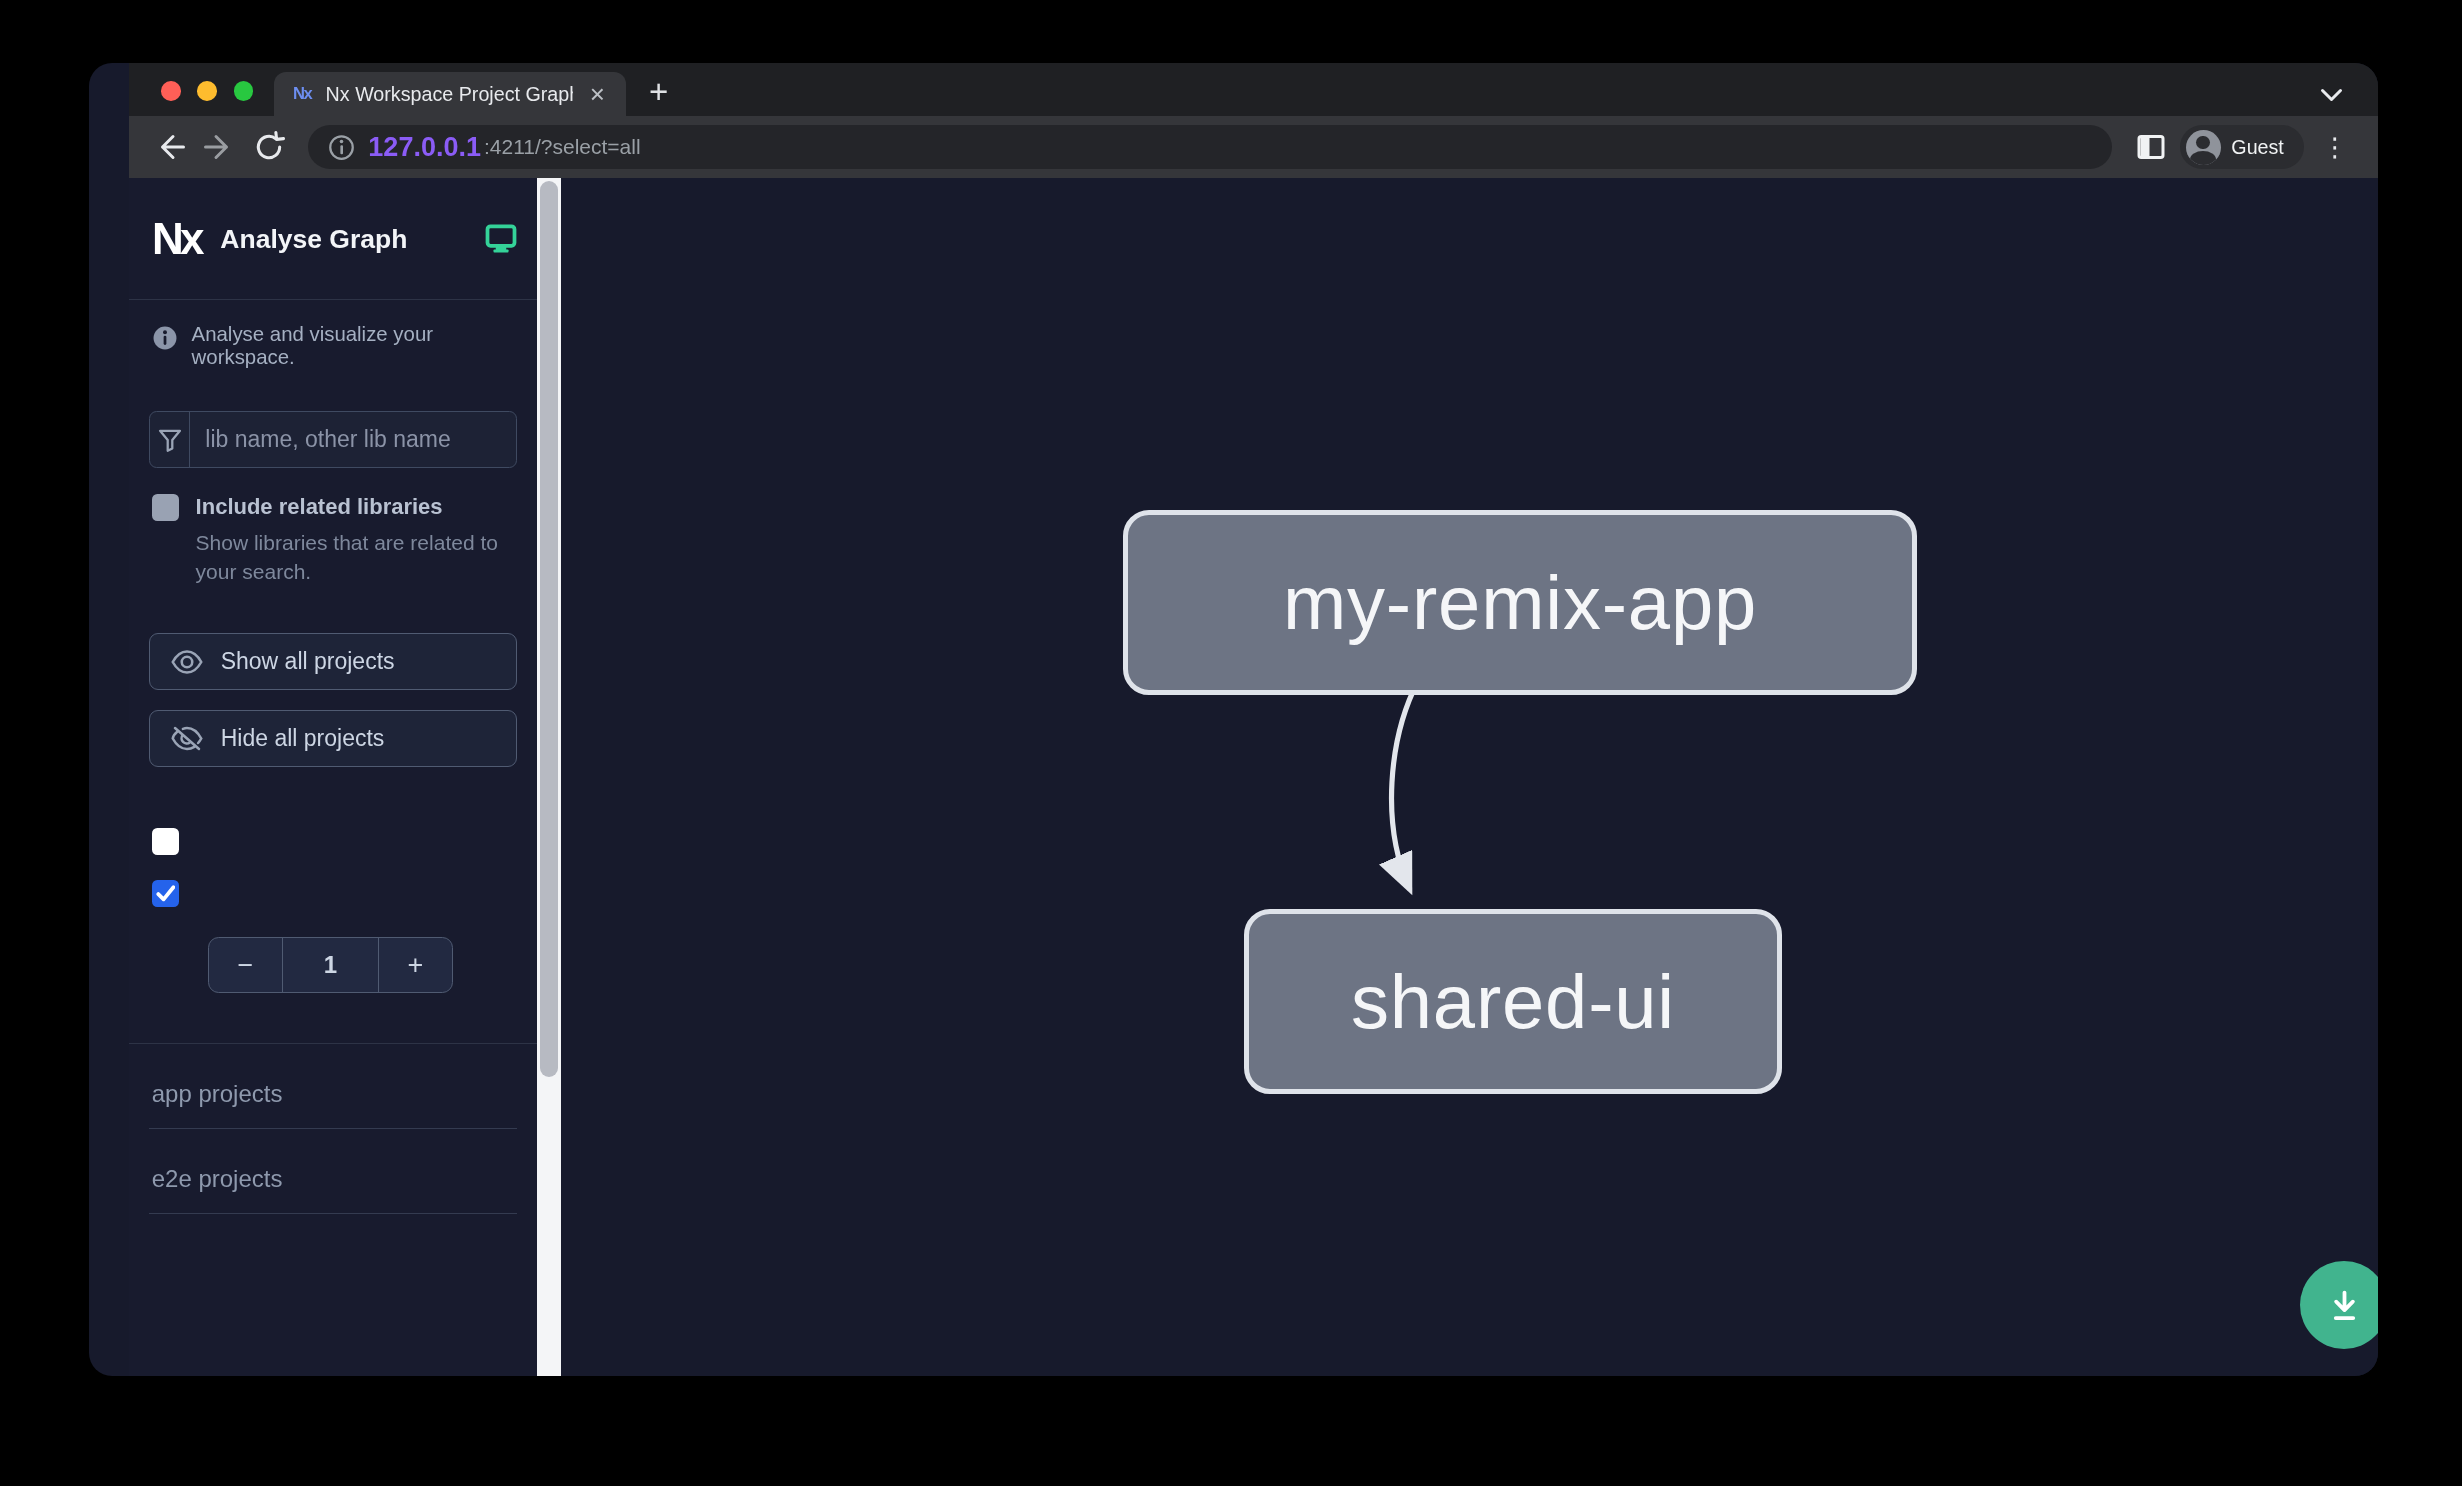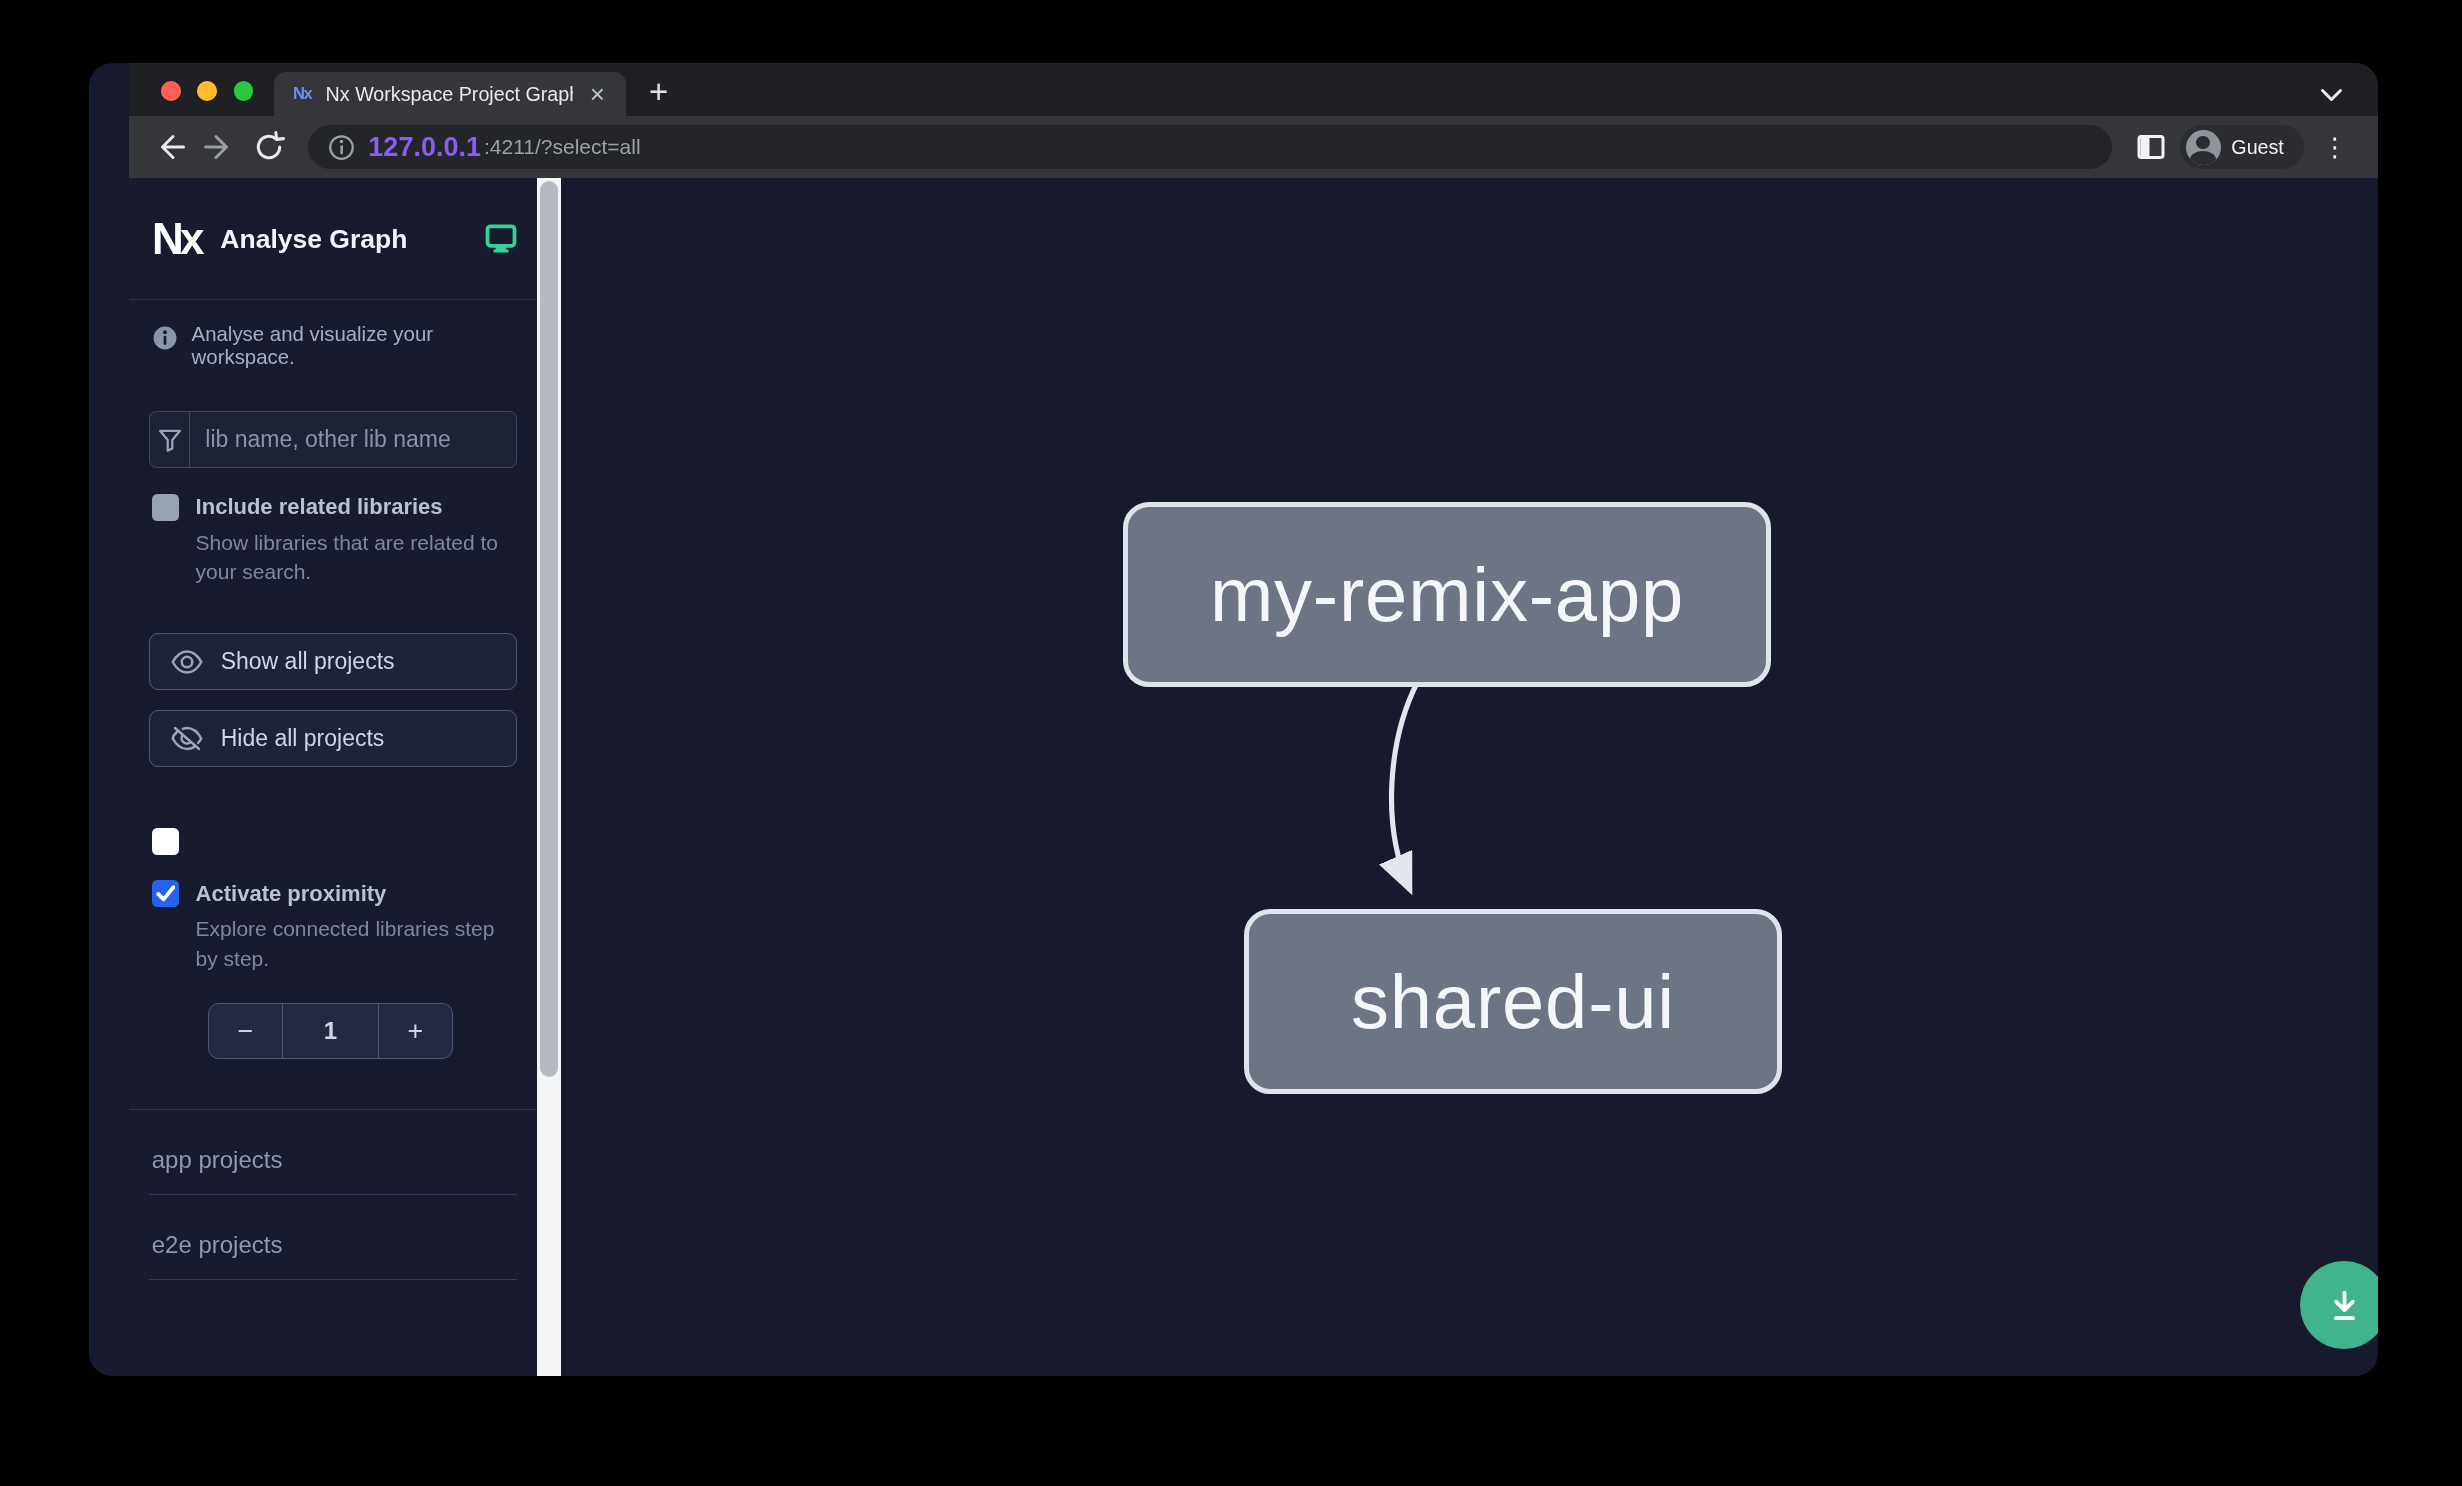--- a/index.html
+++ b/index.html
@@ -82,21 +82,21 @@
               color:#cdd6e4; font-size:24px; font-weight:600; border-left:1.5px solid #505b72; border-right:1.5px solid #505b72; }
 
   .sb-divider { margin-top:50px; border-top:1.5px solid #2d3346; }
   .sb-section { margin:0 19.7px; padding:36px 3px 19.7px 3px; color:#8e99ad; font-size:24px;
                 border-bottom:1.5px solid #343b50; }
 
   
   .node { position:absolute; border:5.3px solid #dfe3ea; background:#6d7484; border-radius:26px;
           display:flex; align-items:center; justify-content:center; color:#f5f6f8; }
   .node-label { font-size:76px; letter-spacing:0.8px; }
-  #node-app { left:562px; top:324px; width:648px; height:185px; }
+  #node-app { left:562px; top:332px; width:794px; height:185px; }
   #node-lib { left:683px; top:731px; width:538px; height:185px; }
   .edges { position:absolute; left:0; top:0; width:100%; height:100%; pointer-events:none; }
 
   .fab { position:absolute; left:1739px; top:1083px; width:88px; height:88px; border-radius:50%;
          background:#41b48e; display:flex; align-items:center; justify-content:center; }
 
   svg.icon { display:block; }
 </style>
 </head>
 <body>
@@ -220,24 +220,20 @@
 
       <div class="chkrow" style="padding-top:59px">
         <div class="chk white"></div>
       </div>
 
       <div class="chkrow">
         <div class="chk blue">
           <svg class="icon" width="19.7" height="16.6" viewBox="0 0 26 22">
               <path d="M3 12 L10 19 L23 3" stroke="#ffffff" stroke-width="5" fill="none" stroke-linecap="round" stroke-linejoin="round"></path>
             </svg>
-        </div>
-        <div>
-          <div class="chk-label">Activate proximity</div>
-          <div class="chk-desc">Explore connected libraries step by step.</div>
         </div>
       </div>
 
       <div class="stepper">
         <div class="step-btn">−</div>
         <div class="step-val">1</div>
         <div class="step-btn">+</div>
       </div>
 
       <div class="sb-divider"></div>

